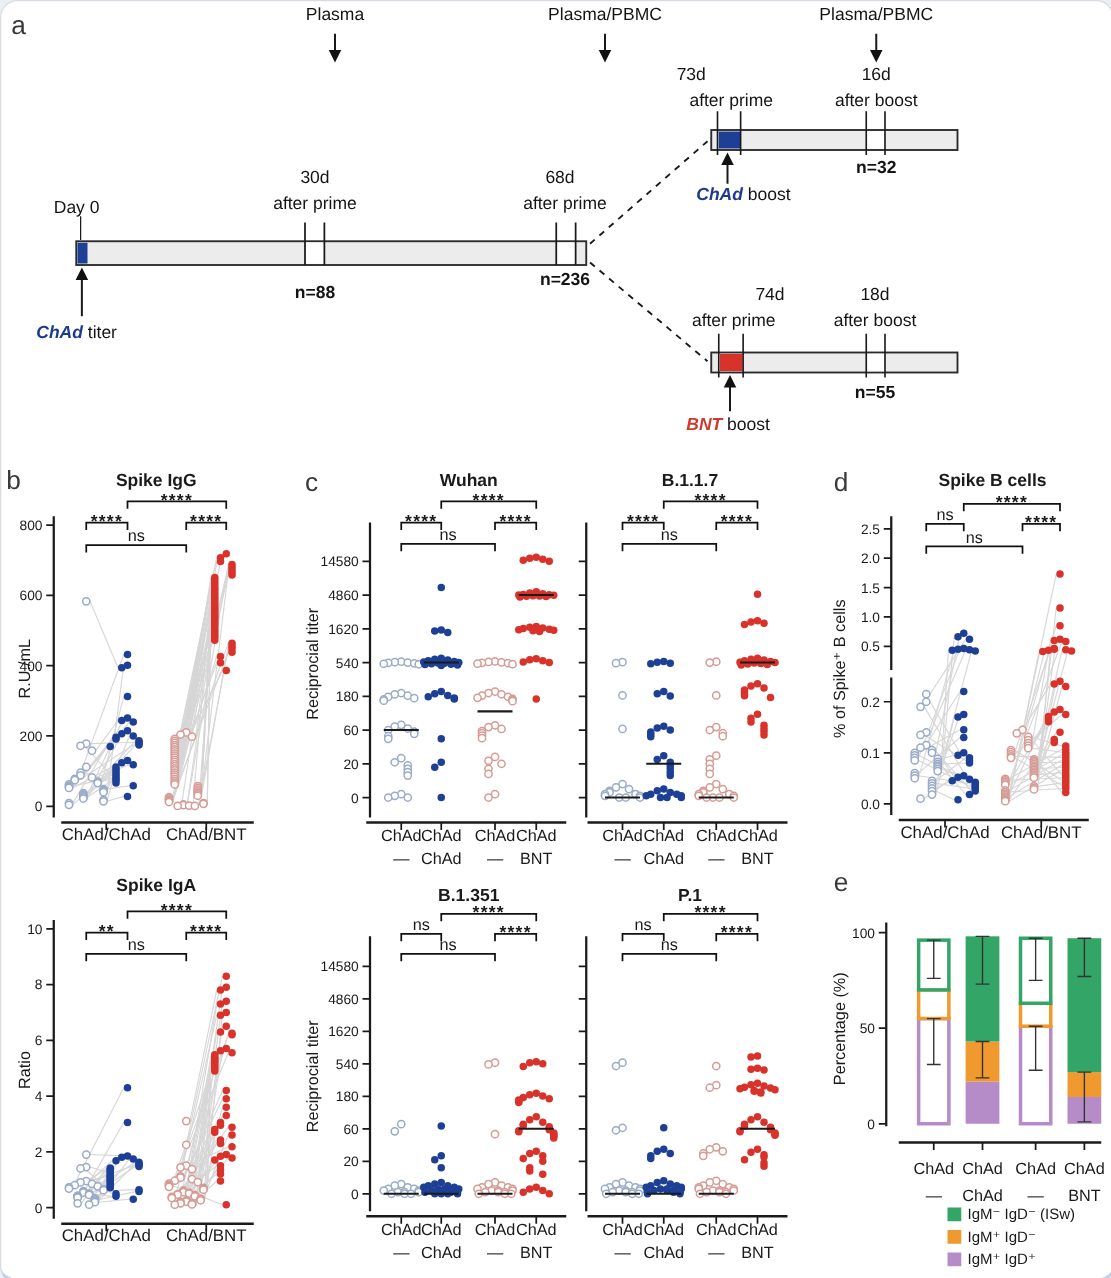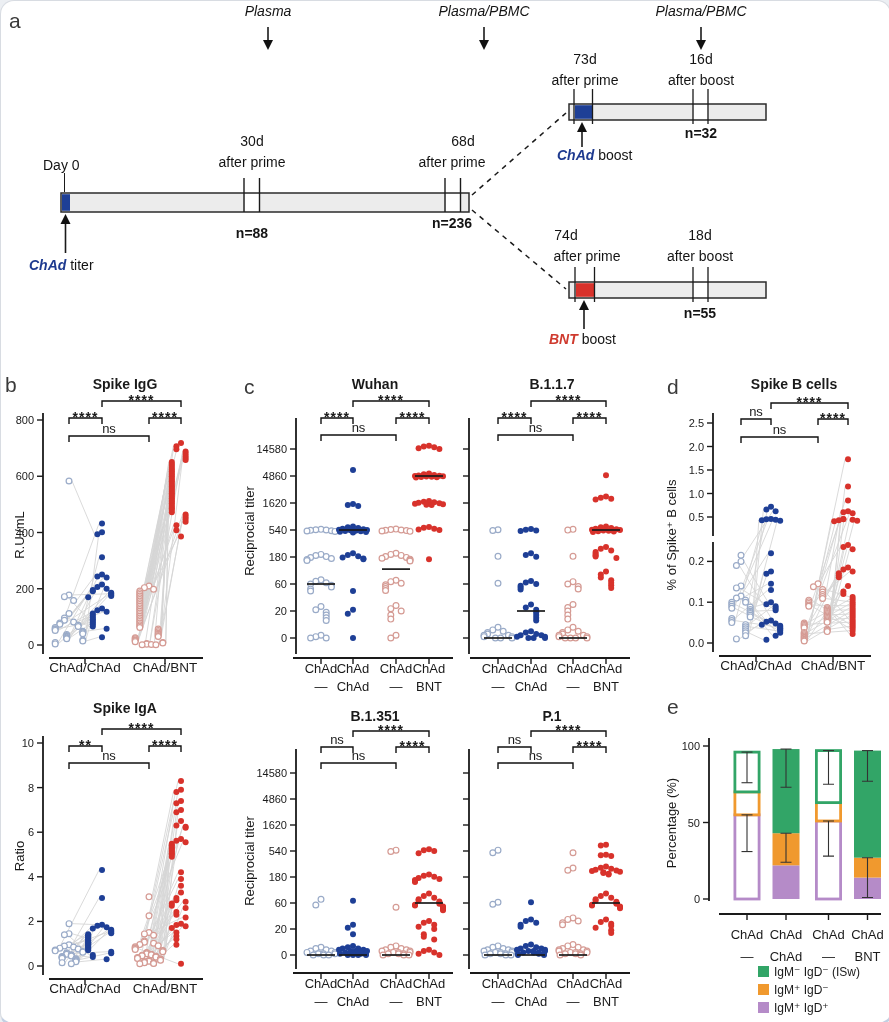--- a/index.html
+++ b/index.html
@@ -1,21 +1,21 @@
 <!DOCTYPE html>
 <html><head>
 <meta charset="utf-8">
 <style>
   html,body{margin:0;padding:0;background:#eceff3;font-family:"Liberation Sans","DejaVu Sans",sans-serif;}
   .card{position:relative;width:889px;height:1022px;background:#fff;border:1px solid #d8dce2;
         border-bottom:4px solid #c3cfe2;border-radius:14px;overflow:hidden;margin:0 auto;}
   .panel-letter{position:absolute;font-size:21px;color:#3a3a3a;z-index:5;}
   .pa-label{position:absolute;font-size:14px;color:#141414;white-space:nowrap;z-index:4;}
   .pa-center{text-align:center;}
-  .pa-italic{font-style:italic;}
+  .pa-italic{}
   .pa-bold{font-weight:bold;text-align:center;}
   .brand-blue{font-weight:bold;font-style:italic;}
   .brand-red{font-weight:bold;font-style:italic;}
   .chart{position:absolute;}
   svg text{font-family:"Liberation Sans","DejaVu Sans",sans-serif;}
 </style>
 </head>
 <body>
 
 <div class="card">
@@ -70,38 +70,38 @@
     <div class="pa-label pa-center pa-italic" style="left:227px;top:2px;width:80px">Plasma</div>
     <div class="pa-label pa-center pa-italic" style="left:423px;top:2px;width:120px">Plasma/PBMC</div>
     <div class="pa-label pa-center pa-italic" style="left:640px;top:2px;width:120px">Plasma/PBMC</div>
 
     <div class="pa-label" style="left:42px;top:156px">Day 0</div>
 
     <div class="pa-label pa-center" style="left:221px;top:132px;width:60px">30d</div>
     <div class="pa-label pa-center" style="left:201px;top:153px;width:100px">after prime</div>
     <div class="pa-label pa-center pa-bold" style="left:221px;top:224px;width:60px">n=88</div>
 
-    <div class="pa-label pa-center" style="left:432px;top:132px;width:60px">68d</div>
+    <div class="pa-label pa-center" style="left:417px;top:132px;width:60px">68d</div>
     <div class="pa-label pa-center" style="left:401px;top:153px;width:100px">after prime</div>
     <div class="pa-label pa-center pa-bold" style="left:416px;top:214px;width:70px">n=236</div>
 
     <div class="pa-label" style="left:28px;top:256px">
       <span class="brand-blue" style="color:#1e3a8f">ChAd</span><span> titer</span>
     </div>
 
-    <div class="pa-label pa-center" style="left:554px;top:50px;width:60px">73d</div>
+    <div class="pa-label pa-center" style="left:522px;top:50px;width:60px">73d</div>
     <div class="pa-label pa-center" style="left:534px;top:71px;width:100px">after prime</div>
     <div class="pa-label pa-center" style="left:670px;top:50px;width:60px">16d</div>
     <div class="pa-label pa-center" style="left:650px;top:71px;width:100px">after boost</div>
     <div class="pa-label pa-center pa-bold" style="left:670px;top:124px;width:60px">n=32</div>
     <div class="pa-label" style="left:556px;top:146px">
       <span class="brand-blue" style="color:#1e3a8f">ChAd</span><span> boost</span>
     </div>
 
-    <div class="pa-label pa-center" style="left:535px;top:226px;width:60px">74d</div>
+    <div class="pa-label pa-center" style="left:585px;top:226px;width:60px">74d</div>
     <div class="pa-label pa-center" style="left:536px;top:247px;width:100px">after prime</div>
     <div class="pa-label pa-center" style="left:669px;top:226px;width:60px">18d</div>
     <div class="pa-label pa-center" style="left:649px;top:247px;width:100px">after boost</div>
     <div class="pa-label pa-center pa-bold" style="left:669px;top:304px;width:60px">n=55</div>
     <div class="pa-label" style="left:548px;top:330px">
       <span class="brand-red" style="color:#cf3a2e">BNT</span><span> boost</span>
     </div>
   </div>
 
   <div class="chart" style="left:10px;top:372px"><svg width="228" height="320" viewBox="0 0 228 320">

